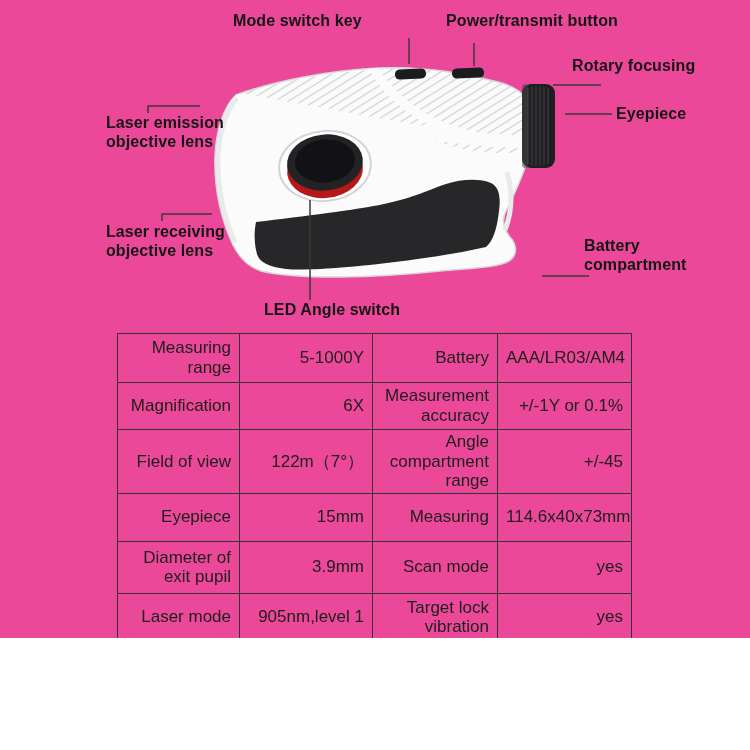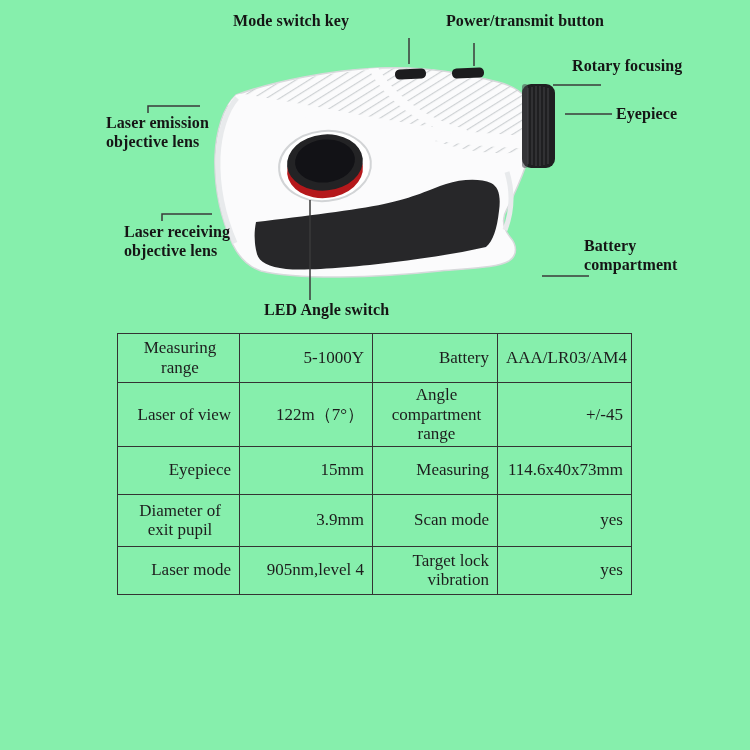--- a/index.html
+++ b/index.html
@@ -1,34 +1,34 @@
 <!DOCTYPE html>
 <html><head>
 <meta charset="utf-8">
 <style>
   html,body{margin:0;padding:0;background:#ffffff;}
-  .canvas{position:relative;width:750px;height:750px;background:#86efac;overflow:hidden;
-          font-family:Liberation Serif, serif;color:#161616;}
+  .canvas{position:relative;width:750px;height:638px;background:#ec4899;overflow:hidden;
+          font-family:Liberation Sans, sans-serif;color:#161616;}
   .device{position:absolute;left:0;top:0;width:750px;height:330px;}
   .device svg{position:absolute;left:0;top:0;}
   .callout{position:absolute;font-size:16px;font-weight:600;line-height:1.16;
            color:#151515;white-space:pre-line;letter-spacing:0.1px;}
   .co-mode{left:233px;top:12px;}
   .co-power{left:446px;top:12px;}
   .co-rotary{left:572px;top:57px;}
   .co-eyepiece{left:616px;top:105px;}
   .co-emission{left:106px;top:114px;}
-  .co-receiving{left:106px;top:223px;margin-left:18px;}
+  .co-receiving{left:106px;top:223px;}
   .co-battery{left:584px;top:237px;}
   .co-led{left:264px;top:301px;}
   table.spec{position:absolute;left:117px;top:333px;width:514px;border-collapse:collapse;
              table-layout:fixed;font-size:17px;color:#1d1d1d;}
   table.spec td{border:1.5px solid #333333;text-align:right;vertical-align:middle;
                 padding:2px 8px;line-height:1.15;overflow:hidden;}
-  table.spec td.la{text-align:center;padding-left:11px;}
+  table.spec td.la{text-align:right;padding-left:11px;}
 </style>
 </head>
 <body>
 
 <div class="canvas">
 
   <div class="device">
 
     <svg width="750" height="330" viewBox="0 0 750 330">
       <defs>
@@ -130,40 +130,46 @@
         <col style="width:125px">
         <col style="width:134px">
     </colgroup>
     <tbody>
       <tr style="height:49px">
         <td class="la">Measuring range</td>
         <td>5-1000Y</td>
         <td>Battery</td>
         <td>AAA/LR03/AM4</td>
       </tr>
+      <tr style="height:47px">
+        <td>Magnification</td>
+        <td>6X</td>
+        <td class="la">Measurement accuracy</td>
+        <td>+/-1Y or 0.1%</td>
+      </tr>
       <tr style="height:56px">
-        <td>Laser of view</td>
+        <td>Field of view</td>
         <td>122m（7°）</td>
         <td class="la">Angle compartment range</td>
         <td>+/-45</td>
       </tr>
       <tr style="height:48px">
         <td>Eyepiece</td>
         <td>15mm</td>
         <td>Measuring</td>
         <td>114.6x40x73mm</td>
       </tr>
       <tr style="height:52px">
         <td class="la">Diameter of exit pupil</td>
         <td>3.9mm</td>
         <td>Scan mode</td>
         <td>yes</td>
       </tr>
       <tr style="height:48px">
         <td>Laser mode</td>
-        <td>905nm,level 4</td>
+        <td>905nm,level 1</td>
         <td>Target lock vibration</td>
         <td>yes</td>
       </tr>
     </tbody>
   </table>
 
 </div>
 
 </body></html>

